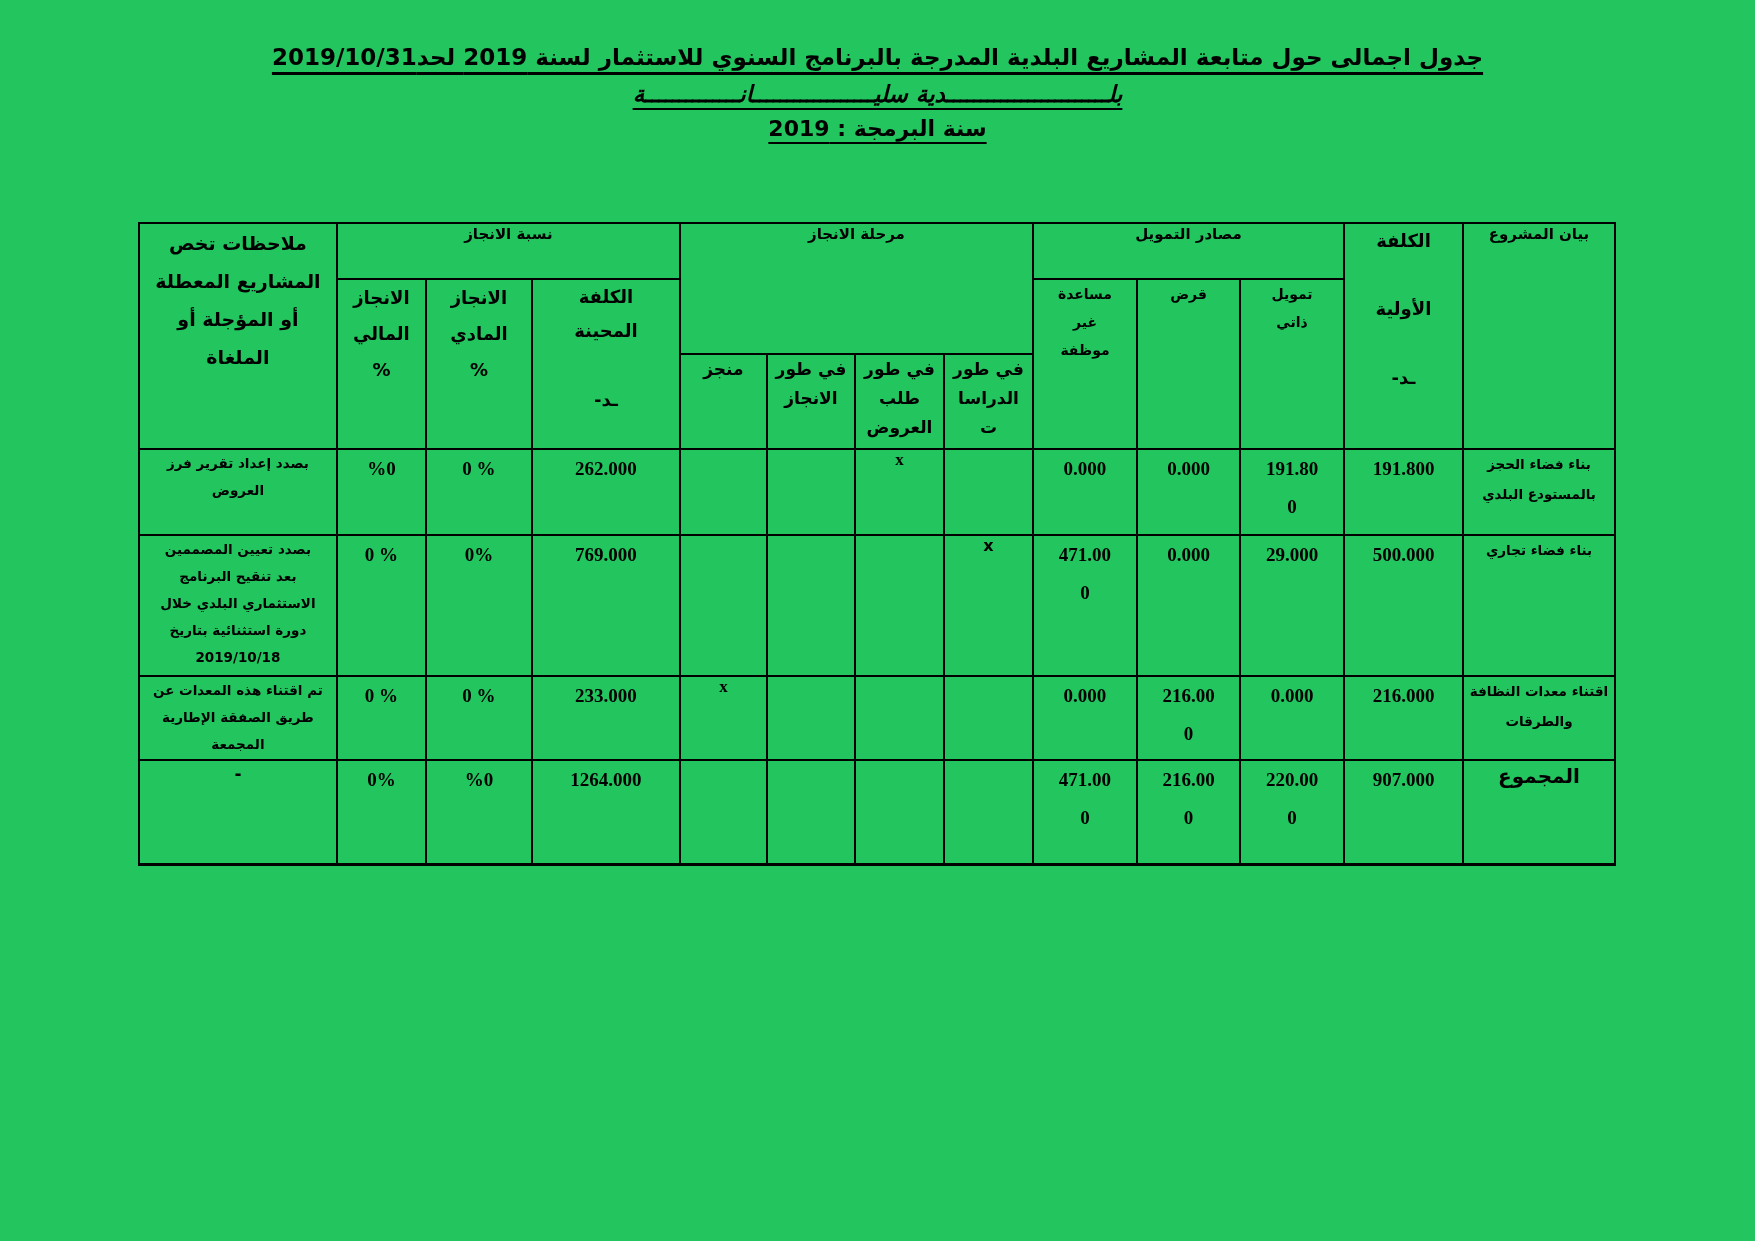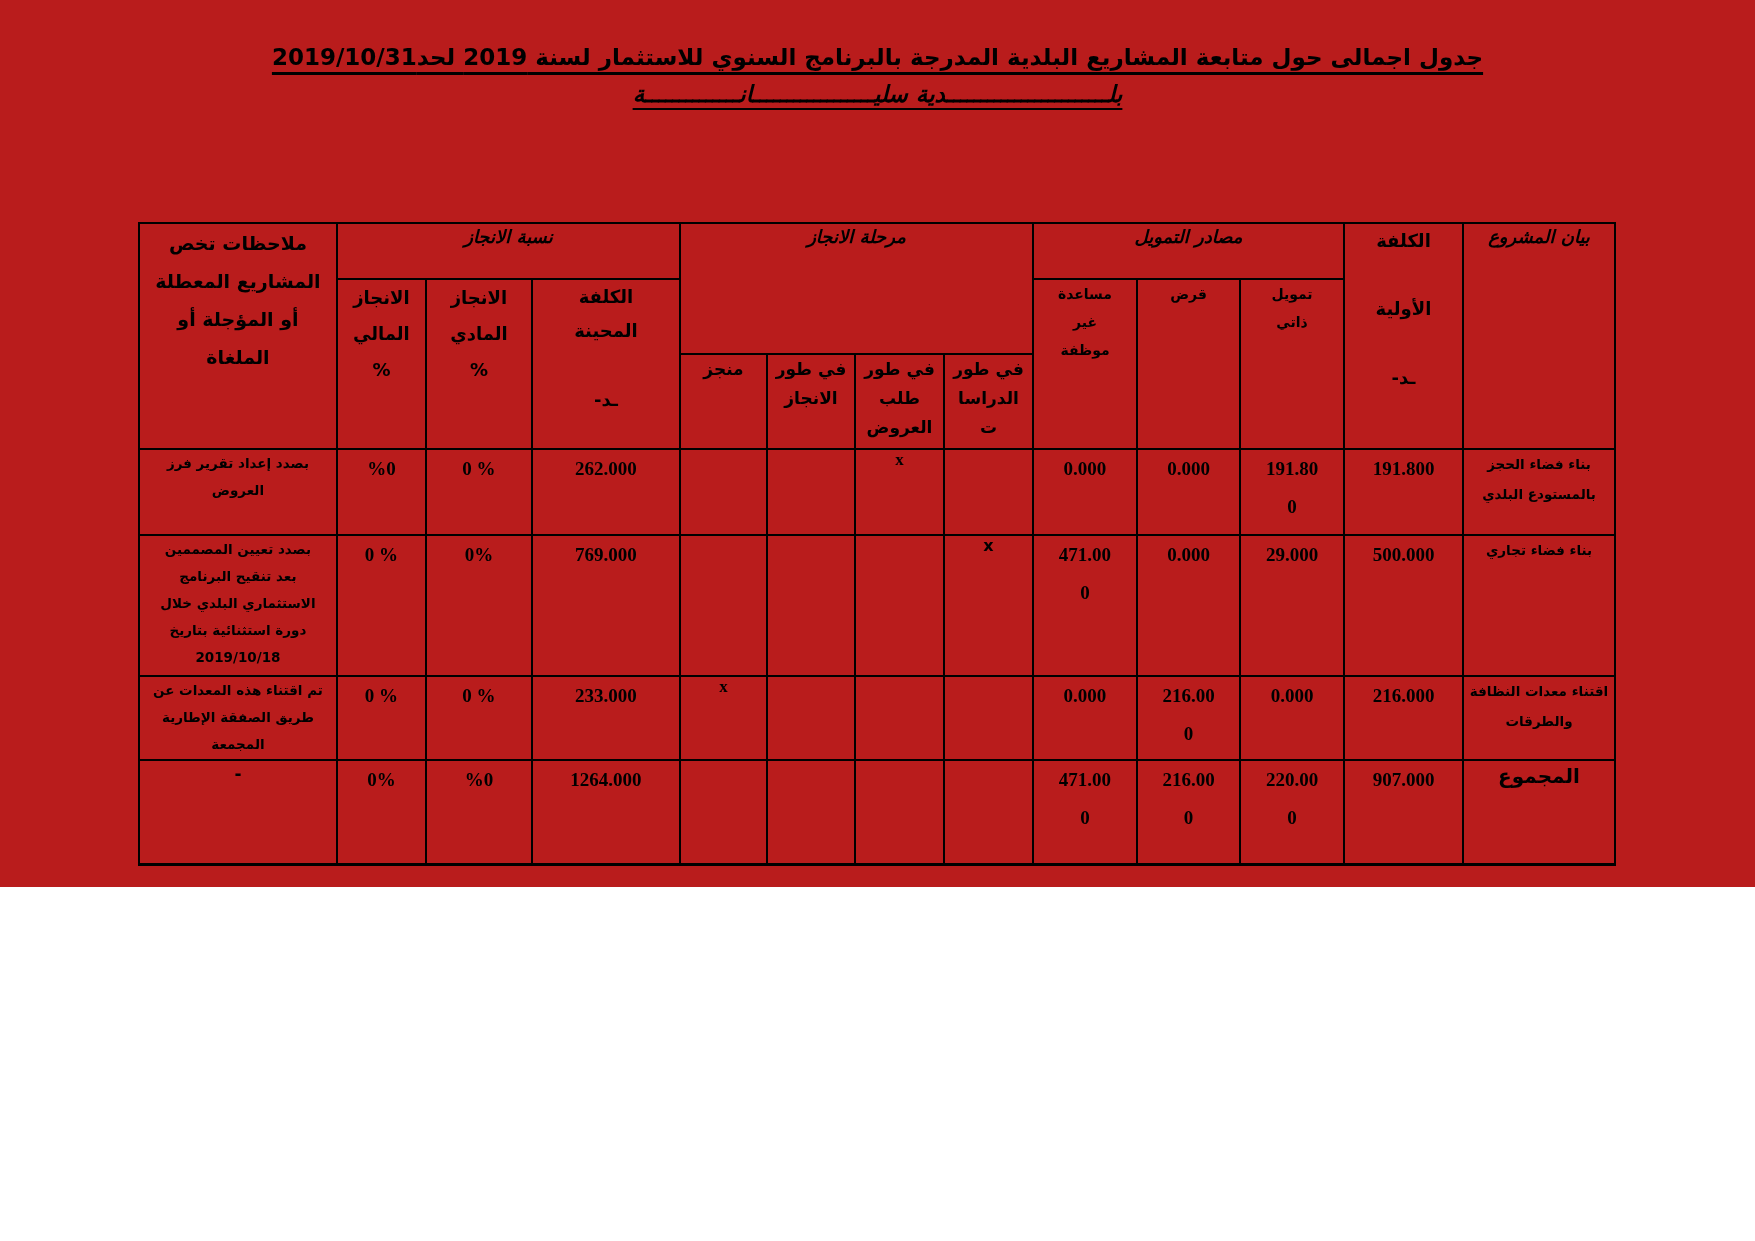--- a/index.html
+++ b/index.html
@@ -1,30 +1,30 @@
 <!DOCTYPE html>
 <html lang="ar"><head>
 <meta charset="utf-8">
 <style>
   html,body{margin:0;padding:0;background:#fff;}
   body{width:1755px;height:1241px;font-family:"DejaVu Sans",sans-serif;color:#000;}
-  .page{position:relative;width:1755px;height:887px;background:#b91c1c;overflow:hidden;}
+  .page{position:relative;width:1755px;height:1241px;background:#22c55e;overflow:hidden;}
 
   
   .titles{position:absolute;top:44px;left:0;width:100%;text-align:center;direction:rtl;}
   .title-line{display:block;font-weight:bold;}
   .t1{font-size:23px;text-decoration:underline;text-decoration-thickness:2.5px;text-underline-offset:7px;margin-bottom:11px;}
   .t2{font-size:23px;text-decoration:underline;text-decoration-thickness:2px;text-underline-offset:6px;margin-bottom:9px;letter-spacing:0.5px;font-style:italic;}
   .t3{font-size:22px;text-decoration:underline;text-decoration-thickness:2px;text-underline-offset:6px;}
 
   
   table.doc{position:absolute;top:222px;right:139px;width:1476px;border-collapse:collapse;table-layout:fixed;direction:rtl;border:2px solid #000;border-bottom-width:3px;}
   .doc th,.doc td{border:2px solid #000;vertical-align:top;text-align:center;white-space:pre-line;padding:0 3px;font-weight:bold;overflow:hidden;}
 
-  .hdr-group{font-size:18px;line-height:1.4;padding-top:5px;font-style:italic;}
+  .hdr-group{font-size:15px;line-height:1.4;padding-top:5px;}
   .hdr-notes{font-size:19px;line-height:2.0;padding-top:5px;margin-top:40px;}
   .hdr-cost{font-size:18px;line-height:1.9;padding-top:9px;}
   .hdr-sub{font-size:14px;line-height:2.0;padding-top:10px;}
   .hdr-rate{font-size:18px;line-height:2.0;padding-top:34px;}
   .hdr-stage{font-size:17px;line-height:1.7;padding-top:6px;}
 
   .num{font-family:"Liberation Serif","DejaVu Serif",serif;font-size:19px;line-height:2.0;direction:ltr;unicode-bidi:bidi-override;padding-top:2px;}
   .proj{font-size:13.5px;line-height:2.2;padding-top:3px;}
   .note{font-size:13.5px;line-height:2.0;padding-top:5px;margin-top:24px;}
   .mark-bold{font-family:"Liberation Serif","DejaVu Serif",serif;font-size:17px;font-weight:bold;padding-top:6px;}
@@ -35,20 +35,21 @@
   .dash{font-size:17px;line-height:1.6;padding-top:6px;}
 </style>
 </head>
 <body>
 
 <div class="page">
 
   <div class="titles">
     <span class="title-line t1">جدول اجمالى حول متابعة المشاريع البلدية المدرجة بالبرنامج السنوي للاستثمار لسنة 2019 لحد2019/10/31</span>
     <span class="title-line t2">بلــــــــــــــــــــــــدية سليــــــــــــــــــانــــــــــــــة</span>
+    <span class="title-line t3">سنة البرمجة : 2019</span>
   </div>
 
   <table class="doc" dir="rtl">
     <colgroup>
       <col style="width:152px">
         <col style="width:119px">
       <col style="width:104px">
         <col style="width:103px">
         <col style="width:104px">
       <col style="width:89px">

